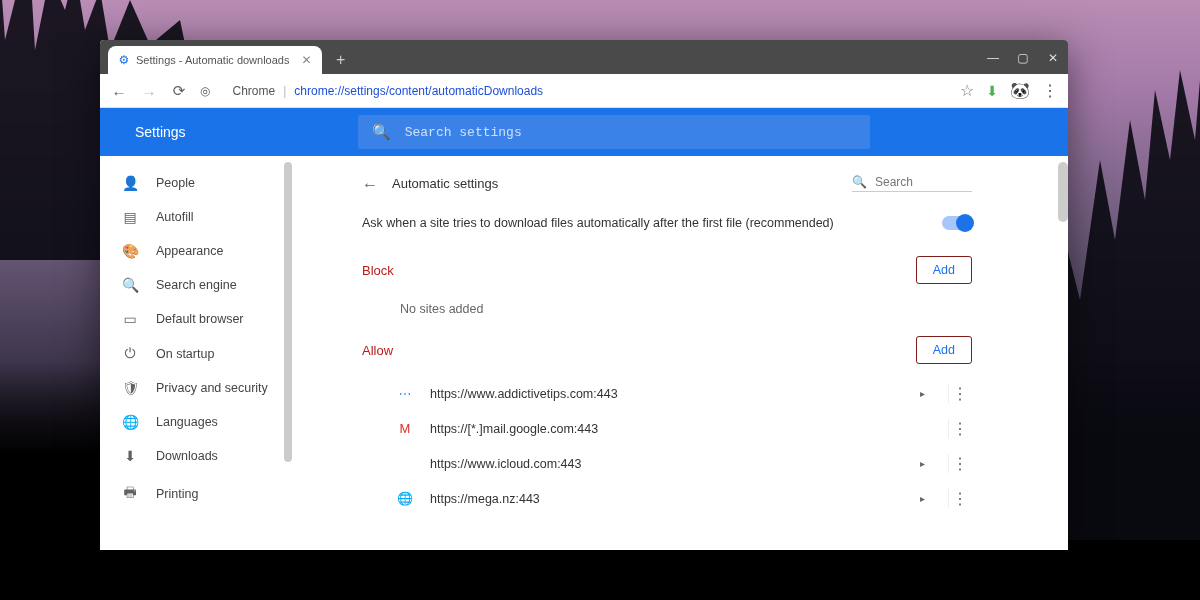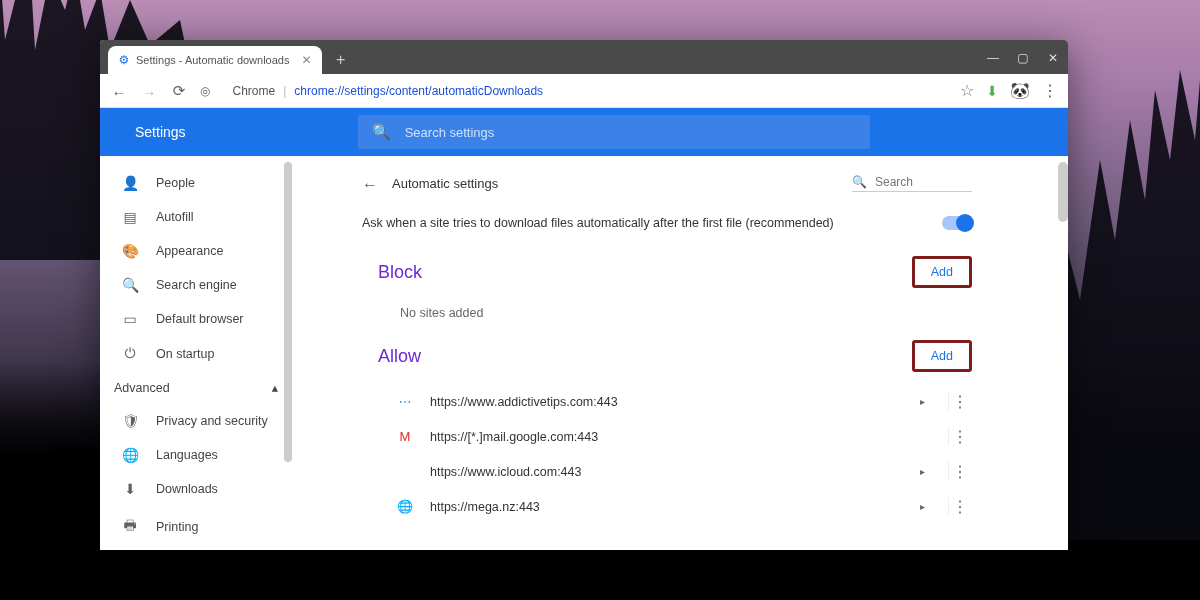--- a/index.html
+++ b/index.html
@@ -36,21 +36,21 @@
     .url-rest { color: #1d4ed8; }
     .addr-right { display: flex; align-items: center; gap: 12px; }
     .star { color: #777; }
     .dl { color: #4caf50; font-size: 14px; }
     .menu-dots { color: #555; font-size: 16px; }
 
     .bluebar { background: #1a73e8; height: 48px; display: flex; align-items: center; }
     .settings-title { color: #fff; font-size: 14px; font-weight: 500; padding-left: 35px; width: 258px; }
     .search-box { background: #3b82e8; height: 34px; width: 512px; border-radius: 2px; display: flex; align-items: center; padding: 0 14px; gap: 14px; }
     .search-box .sicon { color: #cfe0fb; font-size: 15px; }
-    .search-box input { background: transparent; border: none; outline: none; color: #fff; font-size: 13px; width: 100%; }
+    .search-box input { background: transparent; border: none; outline: none; color: #fff; font-size: 13px; width: 100%; font-family: Liberation Mono, monospace; }
     .search-box input::placeholder { color: #cfe0fb; }
 
     .body-area { flex: 1; display: flex; overflow: hidden; }
     .sidebar { width: 192px; background: #fff; padding-top: 10px; overflow-y: auto; position: relative; }
     .sidebar-scroll-hint { position: absolute; right: 0; top: 6px; width: 8px; height: 300px; background: #ccc; border-radius: 4px; }
     .side-item { display: flex; align-items: center; gap: 18px; padding: 9px 22px; font-size: 12.5px; color: #444; cursor: pointer; }
     .side-icon { width: 16px; color: #616161; font-size: 14px; text-align: center; }
     .side-header { padding: 9px 14px; font-size: 12.5px; color: #444; display: flex; align-items: center; justify-content: space-between; }
 
     .content-wrap { flex: 1; background: #fff; position: relative; overflow-y: auto; }
@@ -60,22 +60,22 @@
     .back-arrow { color: #616161; font-size: 16px; }
     .content-title { font-size: 13px; color: #333; flex: 1; }
     .sub-search { display: flex; align-items: center; gap: 8px; border-bottom: 1px solid #ccc; padding-bottom: 2px; width: 120px; }
     .sub-search input { border: none; outline: none; font-size: 12px; width: 100%; }
 
     .toggle-row { display: flex; align-items: center; justify-content: space-between; font-size: 12.5px; color: #333; margin-bottom: 26px; }
     .toggle { width: 30px; height: 14px; background: #a7c7fa; border-radius: 7px; position: relative; }
     .toggle::after { content: ''; position: absolute; right: -2px; top: -2px; width: 18px; height: 18px; background: #1a73e8; border-radius: 50%; }
 
     .section-row { display: flex; align-items: center; justify-content: space-between; margin-bottom: 12px; }
-    .section-label { font-size: 18px; color: #6d28d9; margin-left: 16px; }
-    .add-btn { border: 3px solid #7f1d1d; background: #fff; color: #1a73e8; font-size: 12.5px; padding: 6px 16px; border-radius: 3px; cursor: pointer; margin-left: 35px; }
+    .section-label { font-size: 13px; color: #b91c1c; }
+    .add-btn { border: 1px solid #7f1d1d; background: #fff; color: #1a73e8; font-size: 12.5px; padding: 6px 16px; border-radius: 3px; cursor: pointer; margin-left: 35px; }
     .empty-msg { font-size: 12.5px; color: #666; padding: 6px 0 20px 38px; }
 
     .site-row { display: flex; align-items: center; padding: 8px 0; font-size: 12.5px; color: #333; }
     .site-icon { width: 18px; margin-left: 34px; margin-right: 16px; text-align: center; color: #555; font-size: 13px; }
     .site-icon.blue { color: #1a73e8; }
     .site-icon.red { color: #d93025; }
     .site-url { flex: 1; }
     .site-caret { width: 20px; color: #666; font-size: 10px; }
     .site-menu { width: 24px; color: #666; font-size: 16px; text-align: right; padding-right: 4px; border-left: 1px solid #eee; margin-left: 8px; }
   </style>
@@ -154,24 +154,20 @@
           <span>Search engine</span>
         </div>
       <div class="side-item">
           <span class="side-icon">▭</span>
           <span>Default browser</span>
         </div>
       <div class="side-item">
           <span class="side-icon">⏻</span>
           <span>On startup</span>
         </div>
-      <div class="side-header">
-          <span>Advanced</span>
-          <span>▴</span>
-        </div>
       <div class="side-item">
           <span class="side-icon">🛡</span>
           <span>Privacy and security</span>
         </div>
       <div class="side-item">
           <span class="side-icon">🌐</span>
           <span>Languages</span>
         </div>
       <div class="side-item">
           <span class="side-icon">⬇</span>

